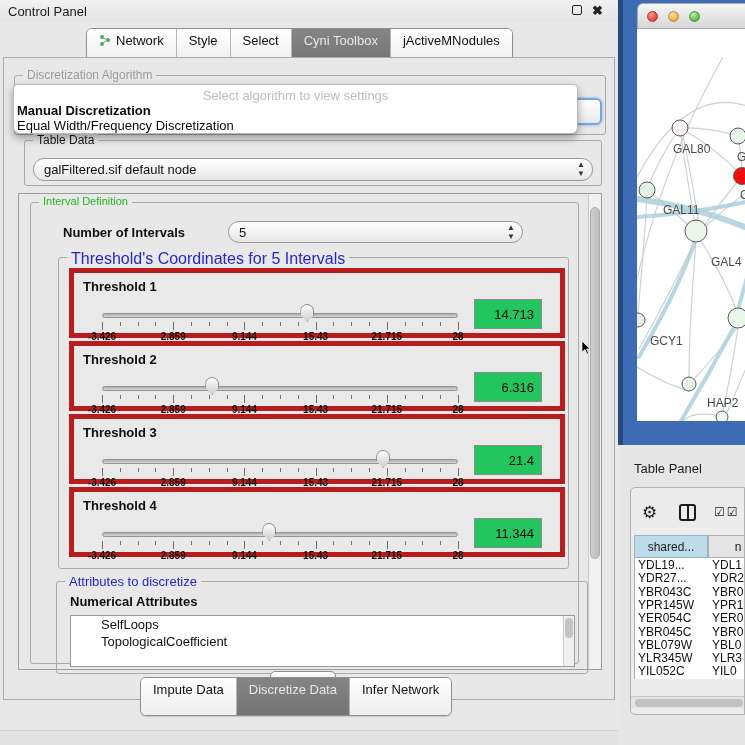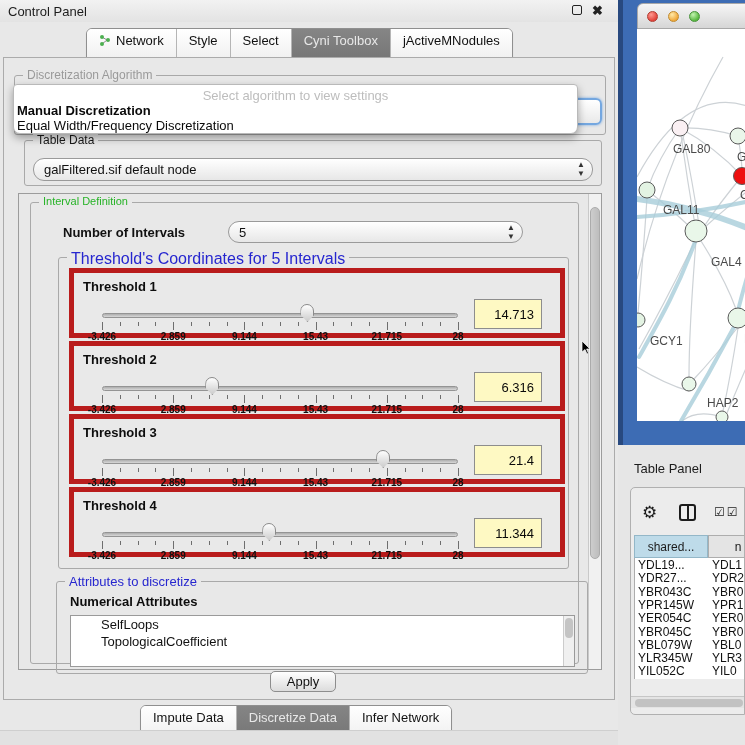--- a/index.html
+++ b/index.html
@@ -12,21 +12,21 @@
   #ctl-title { position:absolute; left:8px; top:4px; font-size:13px; color:#1c1c1c; }
   .win-btn { position:absolute; top:4px; font-size:12px; color:#222; cursor:default; }
   #float-btn { left:572px; top:5px; width:10px; height:10px; border:1.5px solid #222; border-radius:2px; }
   #close-btn { left:592px; top:3px; font-weight:bold; font-size:13px; }
 
   .seg-bar { position:absolute; display:inline-flex; border:1px solid #8f8f8f; border-radius:6px; overflow:hidden; background:#fff; box-shadow:0 1px 1px rgba(0,0,0,.15); }
   .seg { padding:4px 12px 18px; font-size:13px; color:#111; background:linear-gradient(#ffffff,#ededed); border-left:1px solid #b5b5b5; white-space:nowrap; display:flex; align-items:center; gap:5px; }
   .seg:first-child { border-left:none; }
   .seg.sel { background:linear-gradient(#858585,#737373); color:#e8e8e8; }
   #top-tabs { left:86px; top:28px; }
-  #bottom-tabs { left:140px; top:705px; }
+  #bottom-tabs { left:140px; top:677px; }
 
   #ctl-body { position:absolute; left:3px; top:57px; width:612px; height:643px; border:1px solid #ababab; background:#e8e8e8; }
   #ctl-bottom-strip { position:absolute; left:0; top:730px; width:618px; height:15px; background:#e2e2e2; border-top:1px solid #cfcfcf; }
 
   .groupbox { position:absolute; border:1px solid #a9a9a9; border-radius:3px; }
   .grouptitle { position:absolute; top:-8px; left:8px; background:#e8e8e8; padding:0 4px; font-size:12px; white-space:nowrap; }
 
   
   #alg-group { left:10px; top:17px; width:592px; height:60px; }
   #alg-group .grouptitle { color:#9a9a9a; }
@@ -58,21 +58,21 @@
   #thr-group { position:absolute; left:27px; top:54px; width:511px; height:312px; border:1px solid #a9a9a9; border-radius:3px; }
   #thr-group > .grouptitle { color:#2626cf; font-size:16px; }
   .thr-panel { position:absolute; left:10px; width:496px; height:70px; border:5px solid #b91c1c; background:#e9e9e9; }
   .thr-label { position:absolute; left:9px; top:6px; font-size:13px; font-weight:bold; color:#0d0d0d; }
   .thr-track { position:absolute; left:28px; top:40px; width:356px; height:5px; background:linear-gradient(#adadad,#d8d8d8); border:1px solid #949494; border-radius:3px; }
   .thr-thumb { position:absolute; top:31px; width:14px; height:18px; background:linear-gradient(#fefefe,#cdcdcd); border:1px solid #8a8a8a; border-radius:7px 7px 3px 3px; clip-path:polygon(0 0,100% 0,100% 60%,50% 100%,0 60%); }
   .tick { position:absolute; width:1px; background:#6e6e6e; }
   .tick.minor { top:49px; height:4px; }
   .tick.major { top:49px; height:8px; }
   .tick-label { position:absolute; top:58px; width:50px; text-align:center; font-size:10px; font-weight:600; color:#111; }
-  .thr-value { position:absolute; left:400px; top:26px; width:68px; height:30px; background:#fef9c3; border:1px solid #8d8d8d; font-size:13px; color:#0a0a0a; text-align:right; padding:7px 7px 0 0; }
+  .thr-value { position:absolute; left:400px; top:26px; width:68px; height:30px; background:#22c55e; border:1px solid #8d8d8d; font-size:13px; color:#0a0a0a; text-align:right; padding:7px 7px 0 0; }
 
   #attr-group { position:absolute; left:25px; top:378px; width:532px; height:93px; border:1px solid #a9a9a9; border-radius:3px; }
   #attr-group > .grouptitle { color:#2626cf; font-size:13px; }
   #attr-list-title { position:absolute; left:13px; top:12px; font-size:13px; font-weight:bold; color:#0d0d0d; }
   #attr-list { position:absolute; left:13px; top:33px; width:505px; height:52px; background:#fff; border:1px solid #9a9a9a; overflow:hidden; }
   .attr-item { padding:1px 0 1px 30px; font-size:13px; color:#111; white-space:nowrap; }
   #attr-vscroll { position:absolute; right:0; top:0; width:11px; height:50px; background:#f0f0f0; border-left:1px solid #ccc; }
   #attr-vthumb { position:absolute; left:1px; top:2px; width:8px; height:20px; background:#c4c4c4; border-radius:5px; }
 
   #apply-btn { position:absolute; left:266px; top:613px; width:66px; height:21px; background:linear-gradient(#ffffff,#dcdcdc); border:1px solid #8d8d8d; border-radius:5px; font-size:13px; color:#111; text-align:center; padding-top:2px; }

